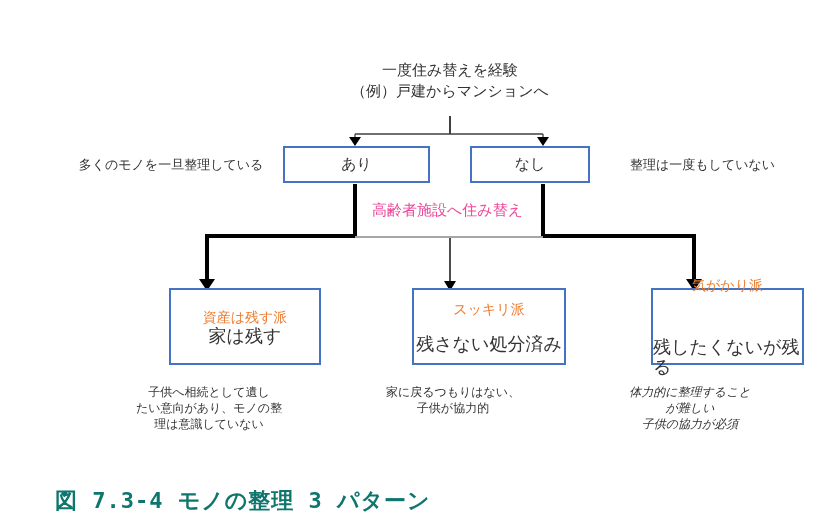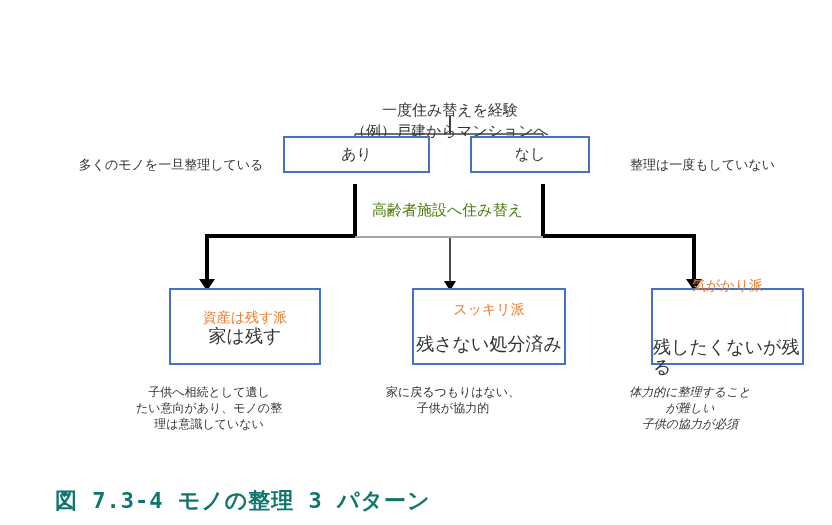--- a/index.html
+++ b/index.html
@@ -2,32 +2,32 @@
 <html><head>
 <meta charset="utf-8">
 <style>
   html,body{margin:0;padding:0;background:#ffffff;}
   #stage{
     position:relative;width:832px;height:525px;background:#ffffff;overflow:hidden;
     font-family:"Liberation Sans","DejaVu Sans",sans-serif;color:#262626;
   }
   .abs{position:absolute;}
   .center{text-align:center;}
-  #top-text{left:300px;top:59px;width:300px;font-size:15px;line-height:21px;color:#333;margin-top:40px;}
+  #top-text{left:300px;top:59px;width:300px;font-size:15px;line-height:21px;color:#333;}
   .side-label{top:157px;font-size:13px;line-height:16px;color:#333;}
   #label-left{left:72px;width:198px;text-align:center;}
   #label-right{left:630px;width:170px;text-align:left;}
   .choice-box{
-    top:136px;height:37px;border:2px solid #4472C4;background:#fff;
+    top:146px;height:37px;border:2px solid #4472C4;background:#fff;
     display:flex;align-items:center;justify-content:center;
     font-size:15px;color:#333;box-sizing:border-box;
   }
   #box-ari{left:283px;width:147px;}
   #box-nashi{left:470px;width:120px;}
-  #mid-label{left:352px;top:201px;width:191px;font-size:15px;color:#4d7c0f;}
+  #mid-label{left:352px;top:201px;width:191px;font-size:15px;color:#ec4899;}
   .pattern-box{
     top:288px;height:77px;border:2px solid #4472C4;background:#fff;
     display:flex;flex-direction:column;align-items:center;justify-content:center;
     box-sizing:border-box;
     margin-left:36px;
   }
   #pattern-0{left:133px;width:152px;}
   #pattern-1{left:376px;width:154px;gap:16px;}
   #pattern-2{left:615px;width:153px;gap:43px;}
   .pattern-title{font-size:14px;color:#ED7D31;line-height:18px;}

